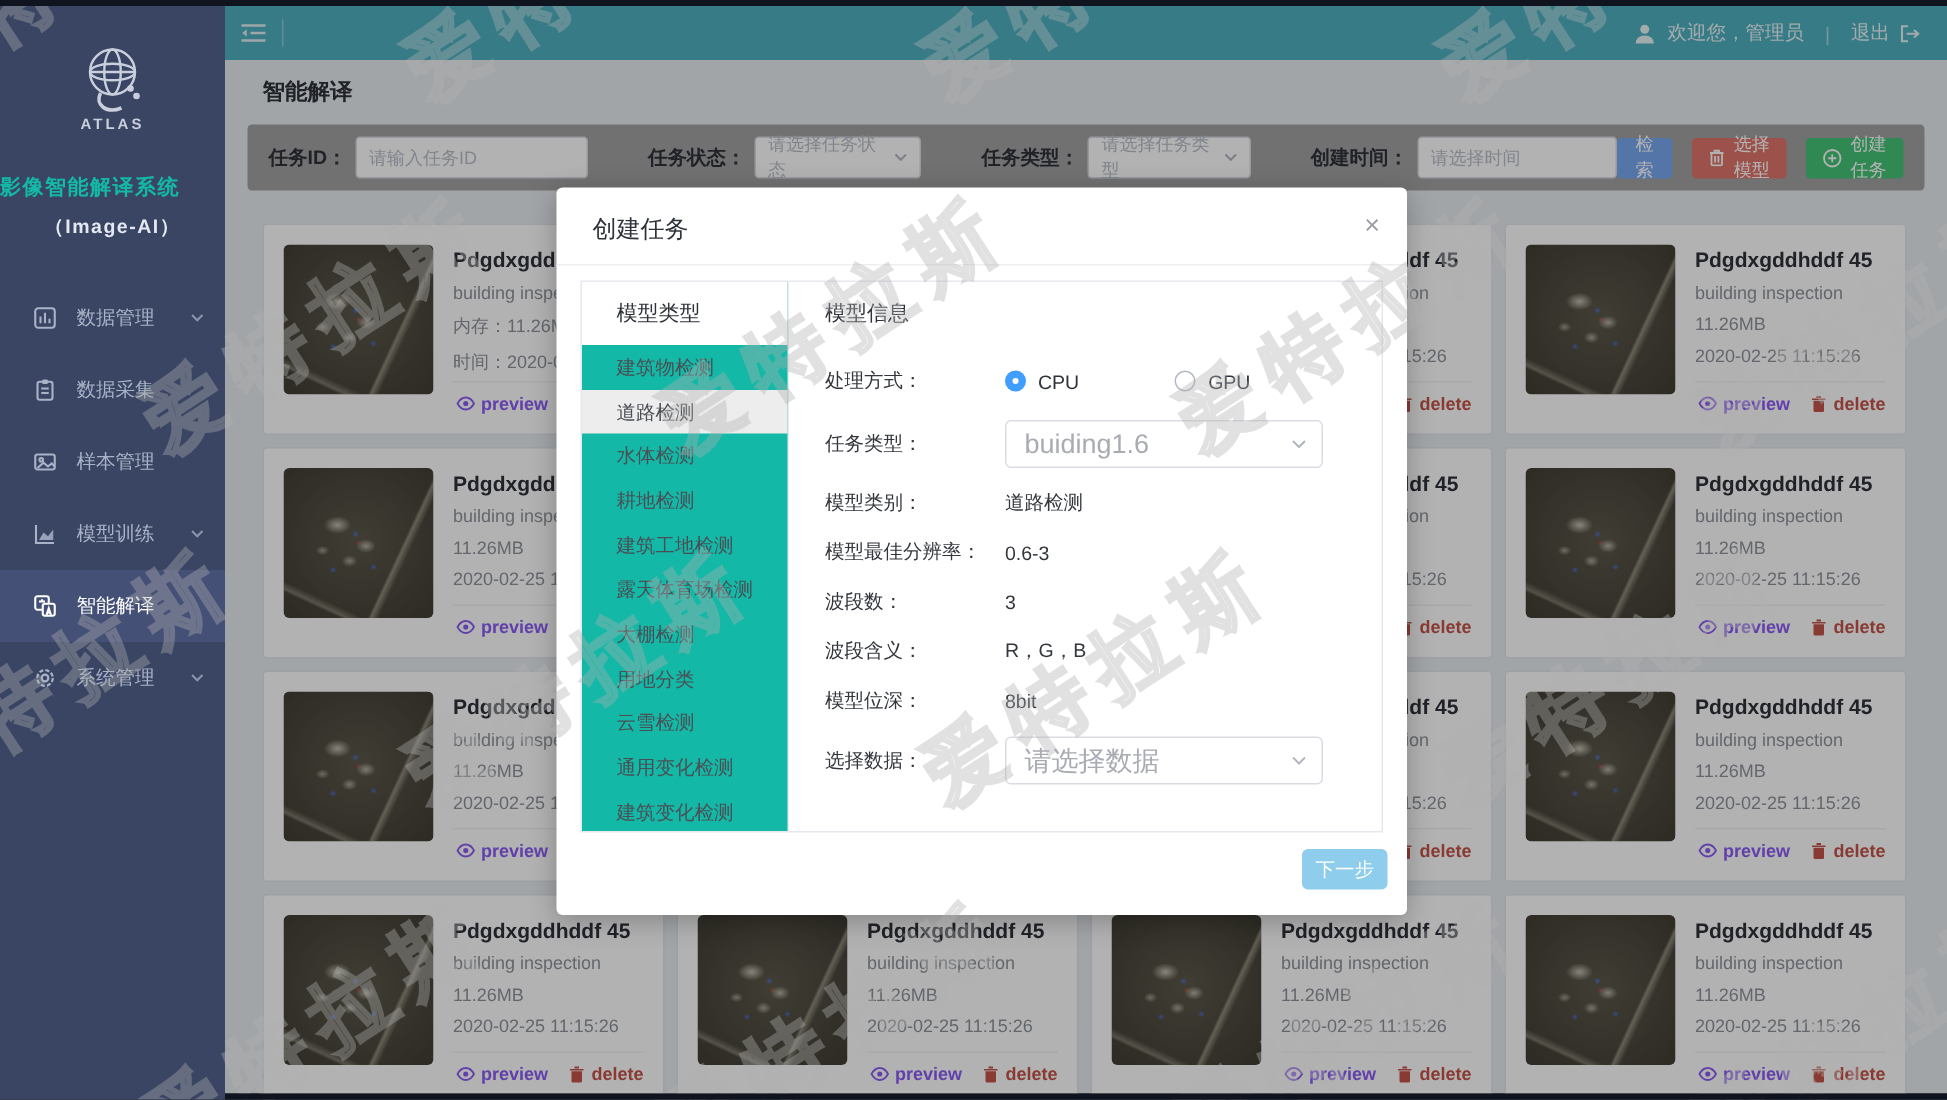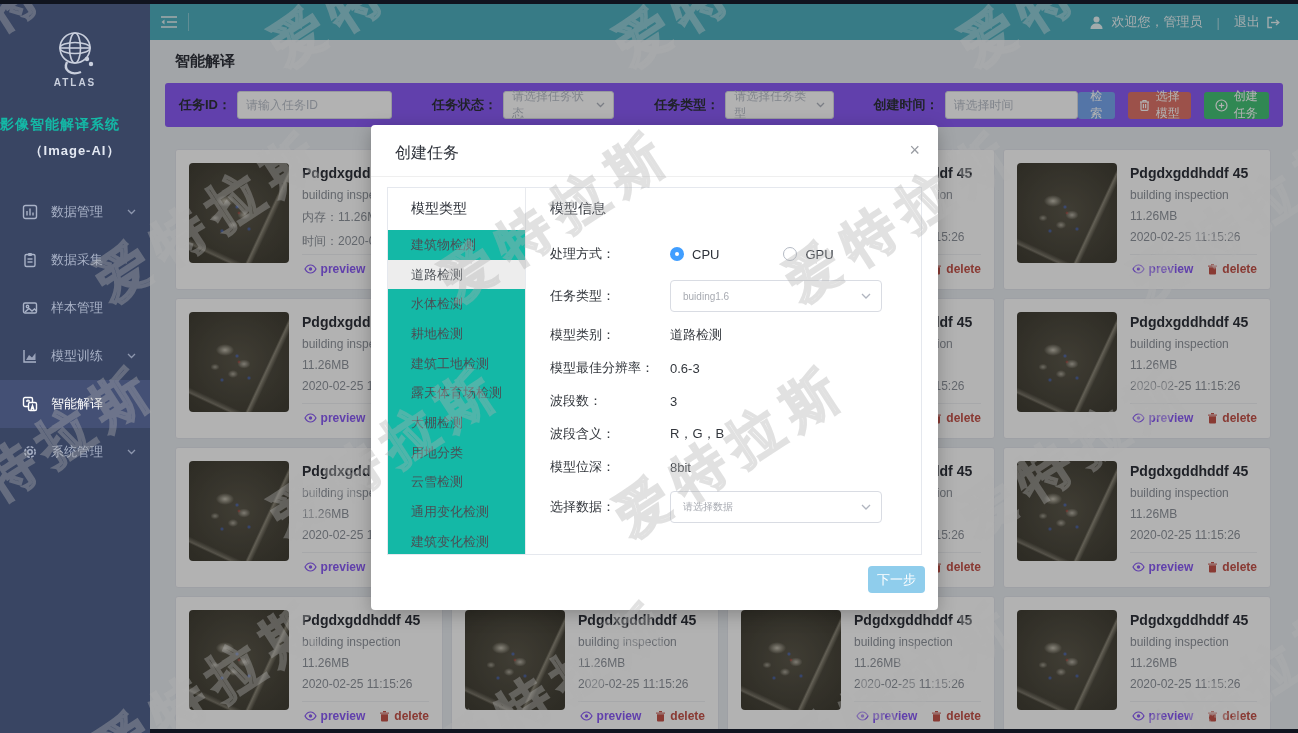--- a/index.html
+++ b/index.html
@@ -25,21 +25,21 @@
   .topbar .vdiv { width:1px; height:18px; background:rgba(255,255,255,.35); margin:0 10px; }
   .topbar-right { margin-left:auto; display:flex; align-items:center; padding-right:18px; font-size:13px; }
   .topbar-right .user { display:flex; align-items:center; gap:8px; cursor:pointer; }
   .topbar-right .sep { margin:0 14px; color:rgba(255,255,255,.5); }
   .topbar-right .logout { display:flex; align-items:center; gap:6px; cursor:pointer; }
 
   .content { position:absolute; left:0; top:40px; right:0; height:689px; background:#e9ecf1; overflow:hidden; padding:8px 15px 0 15px; }
   .page-title { font-size:15px; font-weight:bold; color:#2e323a; padding-left:10px; margin-top:4px; }
 
   
-  .filter-bar { margin-top:12px; background:#8b5cf6; border-radius:3px; height:44px; display:flex; align-items:center; padding:0 14px; }
+  .filter-bar { margin-top:12px; background:#a3a3a3; border-radius:3px; height:44px; display:flex; align-items:center; padding:0 14px; }
   .f-label { font-size:13px; font-weight:bold; color:#2e323a; margin-right:6px; white-space:nowrap; }
   .f-input, .f-select { height:28px; border:1px solid #d9dce3; border-radius:3px; background:#fff; font-size:12px; color:#606266; padding:0 8px; font-family:inherit; }
   .f-input::placeholder { color:#b9bfc9; }
   .f-select { display:flex; align-items:center; justify-content:space-between; color:#b9bfc9; cursor:pointer; }
   .f-select .chev { margin-left:8px; }
   .gap-lg { width:40px; flex:0 0 40px; }
   .btns { margin-left:auto; display:flex; align-items:center; gap:13px; }
   .btn { height:27px; border:none; border-radius:3px; color:#fff; font-size:12px; display:flex; align-items:center; gap:5px; padding:0 11px; cursor:pointer; font-family:inherit; }
   .btn-search { background:#79a8ef; }
   .btn-delete { background:#e0756a; }
@@ -88,21 +88,21 @@
   .form-label { width:120px; flex:0 0 120px; font-size:13px; color:#33373d; }
   .form-value { font-size:13px; color:#33373d; }
   .row-radio { height:20px; margin-bottom:16px; }
   .radio-group { display:flex; align-items:flex-start; gap:64px; }
   .radio-opt { display:flex; align-items:center; gap:8px; font-size:13px; color:#2e323a; cursor:pointer; }
   .radio { width:14px; height:14px; border-radius:50%; }
   .radio.checked { background:#409eff; position:relative; }
   .radio.checked::after { content:""; position:absolute; left:5px; top:5px; width:4px; height:4px; background:#fff; border-radius:50%; }
   .radio.unchecked { border:1px solid #b4bac4; background:#fff; }
   .row-select { height:32px; margin-bottom:14px; }
-  .m-select { width:212px; height:32px; border:1px solid #d9dce3; border-radius:4px; display:flex; align-items:center; justify-content:space-between; padding:0 10px 0 12px; font-size:10px; color:#a8abb2; cursor:pointer; }
+  .m-select { width:212px; height:32px; border:1px solid #d9dce3; border-radius:4px; display:flex; align-items:center; justify-content:space-between; padding:0 10px 0 12px; font-size:18px; color:#a8abb2; cursor:pointer; }
   .row-static { height:18px; margin-bottom:15px; }
   .row-select2 { margin-top:7px; }
   .modal-footer { position:absolute; right:13px; bottom:17px; }
   .btn-next { width:57px; height:27px; background:#8fcdec; color:#fff; border:none; border-radius:4px; font-size:13px; cursor:pointer; font-family:inherit; }
 
   
   .wm-layer { position:absolute; inset:0; z-index:60; pointer-events:none; overflow:hidden; }
   .wm { position:absolute; font-size:54px; font-weight:bold; letter-spacing:12px; color:transparent;
         -webkit-text-stroke:2px rgba(176,176,176,.38); transform:rotate(-33deg); white-space:nowrap; }
 

